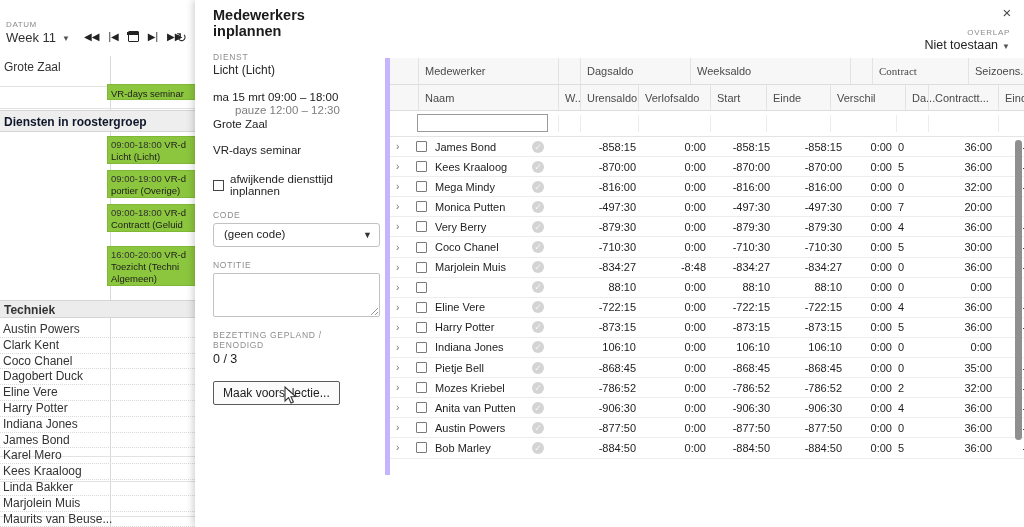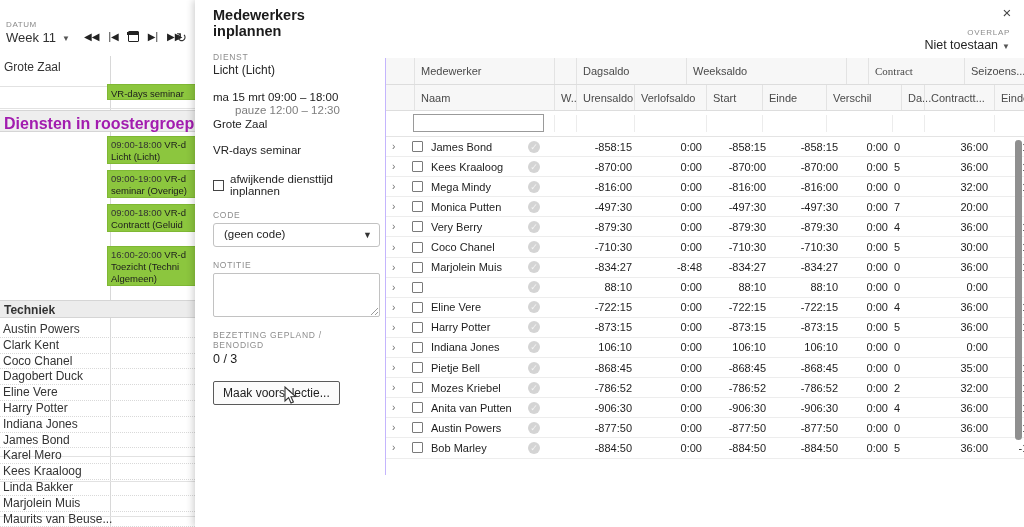--- a/index.html
+++ b/index.html
@@ -65,21 +65,21 @@
   .row-line { position: absolute; left: 0; right: 0; height: 1px; background: #e2e2e2; }
 
   .zaal-label {
     position: absolute; left: 4px; top: 60px; font-size: 12px; color: #333;
   }
   .section-band {
     position: absolute; left: 0; top: 110px; width: 195px; height: 22px;
     background: #eeeeee; border-top: 1px solid #d5d5d5; border-bottom: 1px solid #d5d5d5;
   }
   .section-band span {
-    position: absolute; left: 4px; top: 4px; font-size: 16px; font-weight: bold; color: #a21caf;
+    position: absolute; left: 4px; top: 4px; font-size: 12px; font-weight: bold; color: #0f172a;
   }
 
   .shift {
     position: absolute; left: 107px; width: 92px;
     background: #8cc63e; color: #1c1c1c;
     font-size: 9.5px; line-height: 12px;
     padding: 2px 3px; overflow: hidden;
     border: 1px solid #7fb834;
   }
   .shift .t { color: #333; }
@@ -157,21 +157,21 @@
     background: #fbfbfb; border: 1px solid #5a5a5a; border-radius: 2px;
     position: relative; cursor: pointer;
   }
   .cursor-arrow {
     position: absolute; left: 70px; top: 4px; width: 13px; height: 19px; pointer-events: none;
   }
 
   
   .tbl-wrap {
     position: absolute; left: 190px; top: 58px; right: 0; bottom: 52px;
-    border-left: 1px solid #c4b5fd; background: #fff; overflow: hidden;
+    border-left: 5px solid #c4b5fd; background: #fff; overflow: hidden;
   }
   .tbl-head-a, .tbl-head-b {
     position: relative; height: 27px; background: #f7f7f7;
     border-bottom: 1px solid #dddddd;
   }
   .tbl-head-b { height: 26px; }
   .hcell {
     position: absolute; top: 0; height: 100%;
     font-size: 11px; color: #4a4a4a;
     display: flex; align-items: center; padding-left: 6px;
@@ -284,21 +284,21 @@
     </div>
 
     <div class="shift" style="top:136px; height:28px;">
       <div><span class="t">09:00-18:00</span>
         <span>VR-d</span></div>
       <div>Licht (Licht)</div>
     </div>
     <div class="shift" style="top:170px; height:28px;">
       <div><span class="t">09:00-19:00</span>
         <span>VR-d</span></div>
-      <div>seminar (Overige)</div>
+      <div>portier (Overige)</div>
     </div>
     <div class="shift" style="top:204px; height:28px;">
       <div><span class="t">09:00-18:00</span>
         <span>VR-d</span></div>
       <div>Contractt (Geluid</div>
     </div>
     <div class="shift" style="top:246px; height:40px;">
       <div><span class="t">16:00-20:00</span>
         <span>VR-d</span></div>
       <div>Toezicht (Techni</div>

